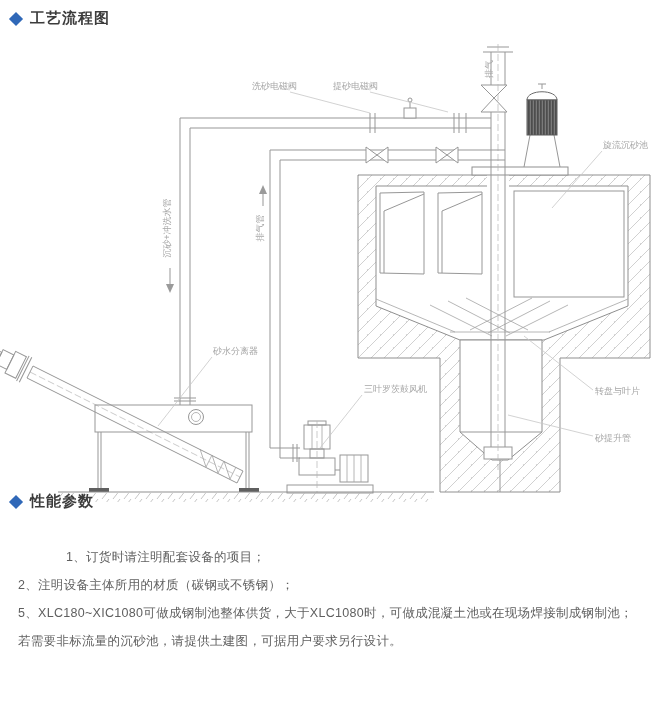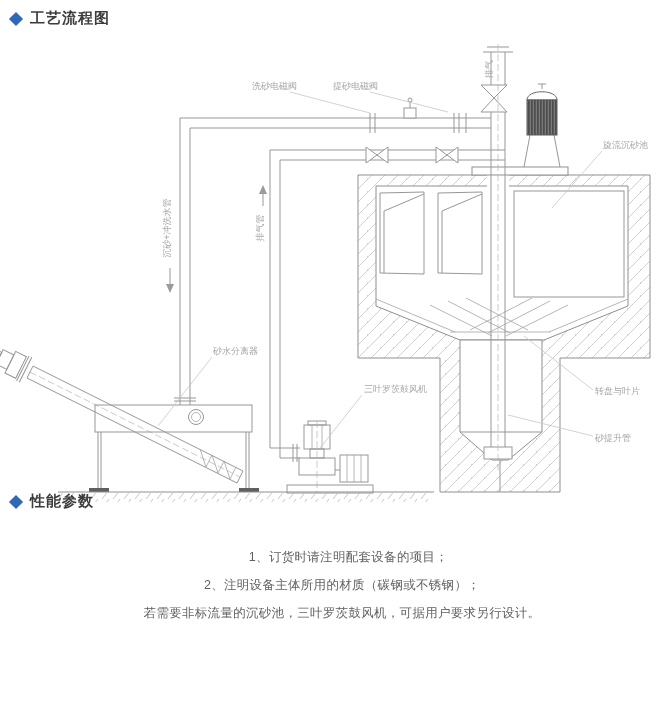--- a/index.html
+++ b/index.html
@@ -1,27 +1,27 @@
 <!DOCTYPE html>
 <html><head>
 <meta charset="utf-8">
 <style>
   html,body{margin:0;padding:0;background:#fff;}
   .page{position:relative;width:660px;height:715px;background:#ffffff;overflow:hidden;
-        font-family:"Liberation Sans","DejaVu Sans",sans-serif;text-align:center;}
+        font-family:"Liberation Sans","DejaVu Sans",sans-serif;}
   .sec-header{position:absolute;left:11px;display:flex;align-items:center;gap:9px;
         font-size:15px;font-weight:bold;color:#3c3c3c;letter-spacing:1px;}
   .sec-header .diamond{width:10px;height:10px;background:#3068b8;transform:rotate(45deg);flex:0 0 auto;}
   #hdr-process{top:9px;}
   #hdr-perf{top:492px;}
   .diagram{position:absolute;left:0;top:40px;width:660px;height:475px;}
   .notes{position:absolute;left:0;top:549px;width:660px;}
   .note{font-size:12.5px;color:#5f5f5f;line-height:16px;margin-bottom:12px;
-        padding-left:34px;padding-right:10px;letter-spacing:.3px;}
-  .note.first{padding-left:47px;}
+        padding-left:18px;padding-right:10px;letter-spacing:.3px;}
+  .note.first{padding-left:66px;}
   svg .ln{stroke:#979797;fill:none;stroke-width:1;}
   svg .thin{stroke:#a3a3a3;fill:none;stroke-width:.8;}
   svg .conc{fill:url(#hatch);stroke:#8f8f8f;stroke-width:1;}
   svg .cut{fill:#ffffff;stroke:#8f8f8f;stroke-width:1;}
   svg .wht{fill:#ffffff;stroke:none;}
   svg .valve{fill:#ffffff;stroke:#979797;stroke-width:1;}
   svg .leader{stroke:#c6c6c6;stroke-width:.8;fill:none;}
   svg .cl{stroke:#b5b5b5;stroke-width:.7;fill:none;stroke-dasharray:7 3;}
   svg text{font-family:"Liberation Sans","DejaVu Sans",sans-serif;font-size:9px;fill:#a6a6a6;}
   svg .arrow{fill:#9a9a9a;stroke:none;}
@@ -206,16 +206,17 @@
   </div>
 
   <div class="sec-header" id="hdr-perf">
     <span class="diamond"></span>
     <span>性能参数</span>
   </div>
 
   <div class="notes">
     <div class="note first">1、订货时请注明配套设备的项目；</div>
     <div class="note">2、注明设备主体所用的材质（碳钢或不锈钢）；</div>
-    <div class="note">若需要非标流量的沉砂池，三叶罗茨鼓风机，可据用户要求另行设计。</div>
+    <div class="note">5、XLC180~XIC1080可做成钢制池整体供货，大于XLC1080时，可做成混凝土池或在现场焊接制成钢制池；</div>
+    <div class="note">若需要非标流量的沉砂池，请提供土建图，可据用户要求另行设计。</div>
   </div>
 
 </div>
 
 </body></html>

